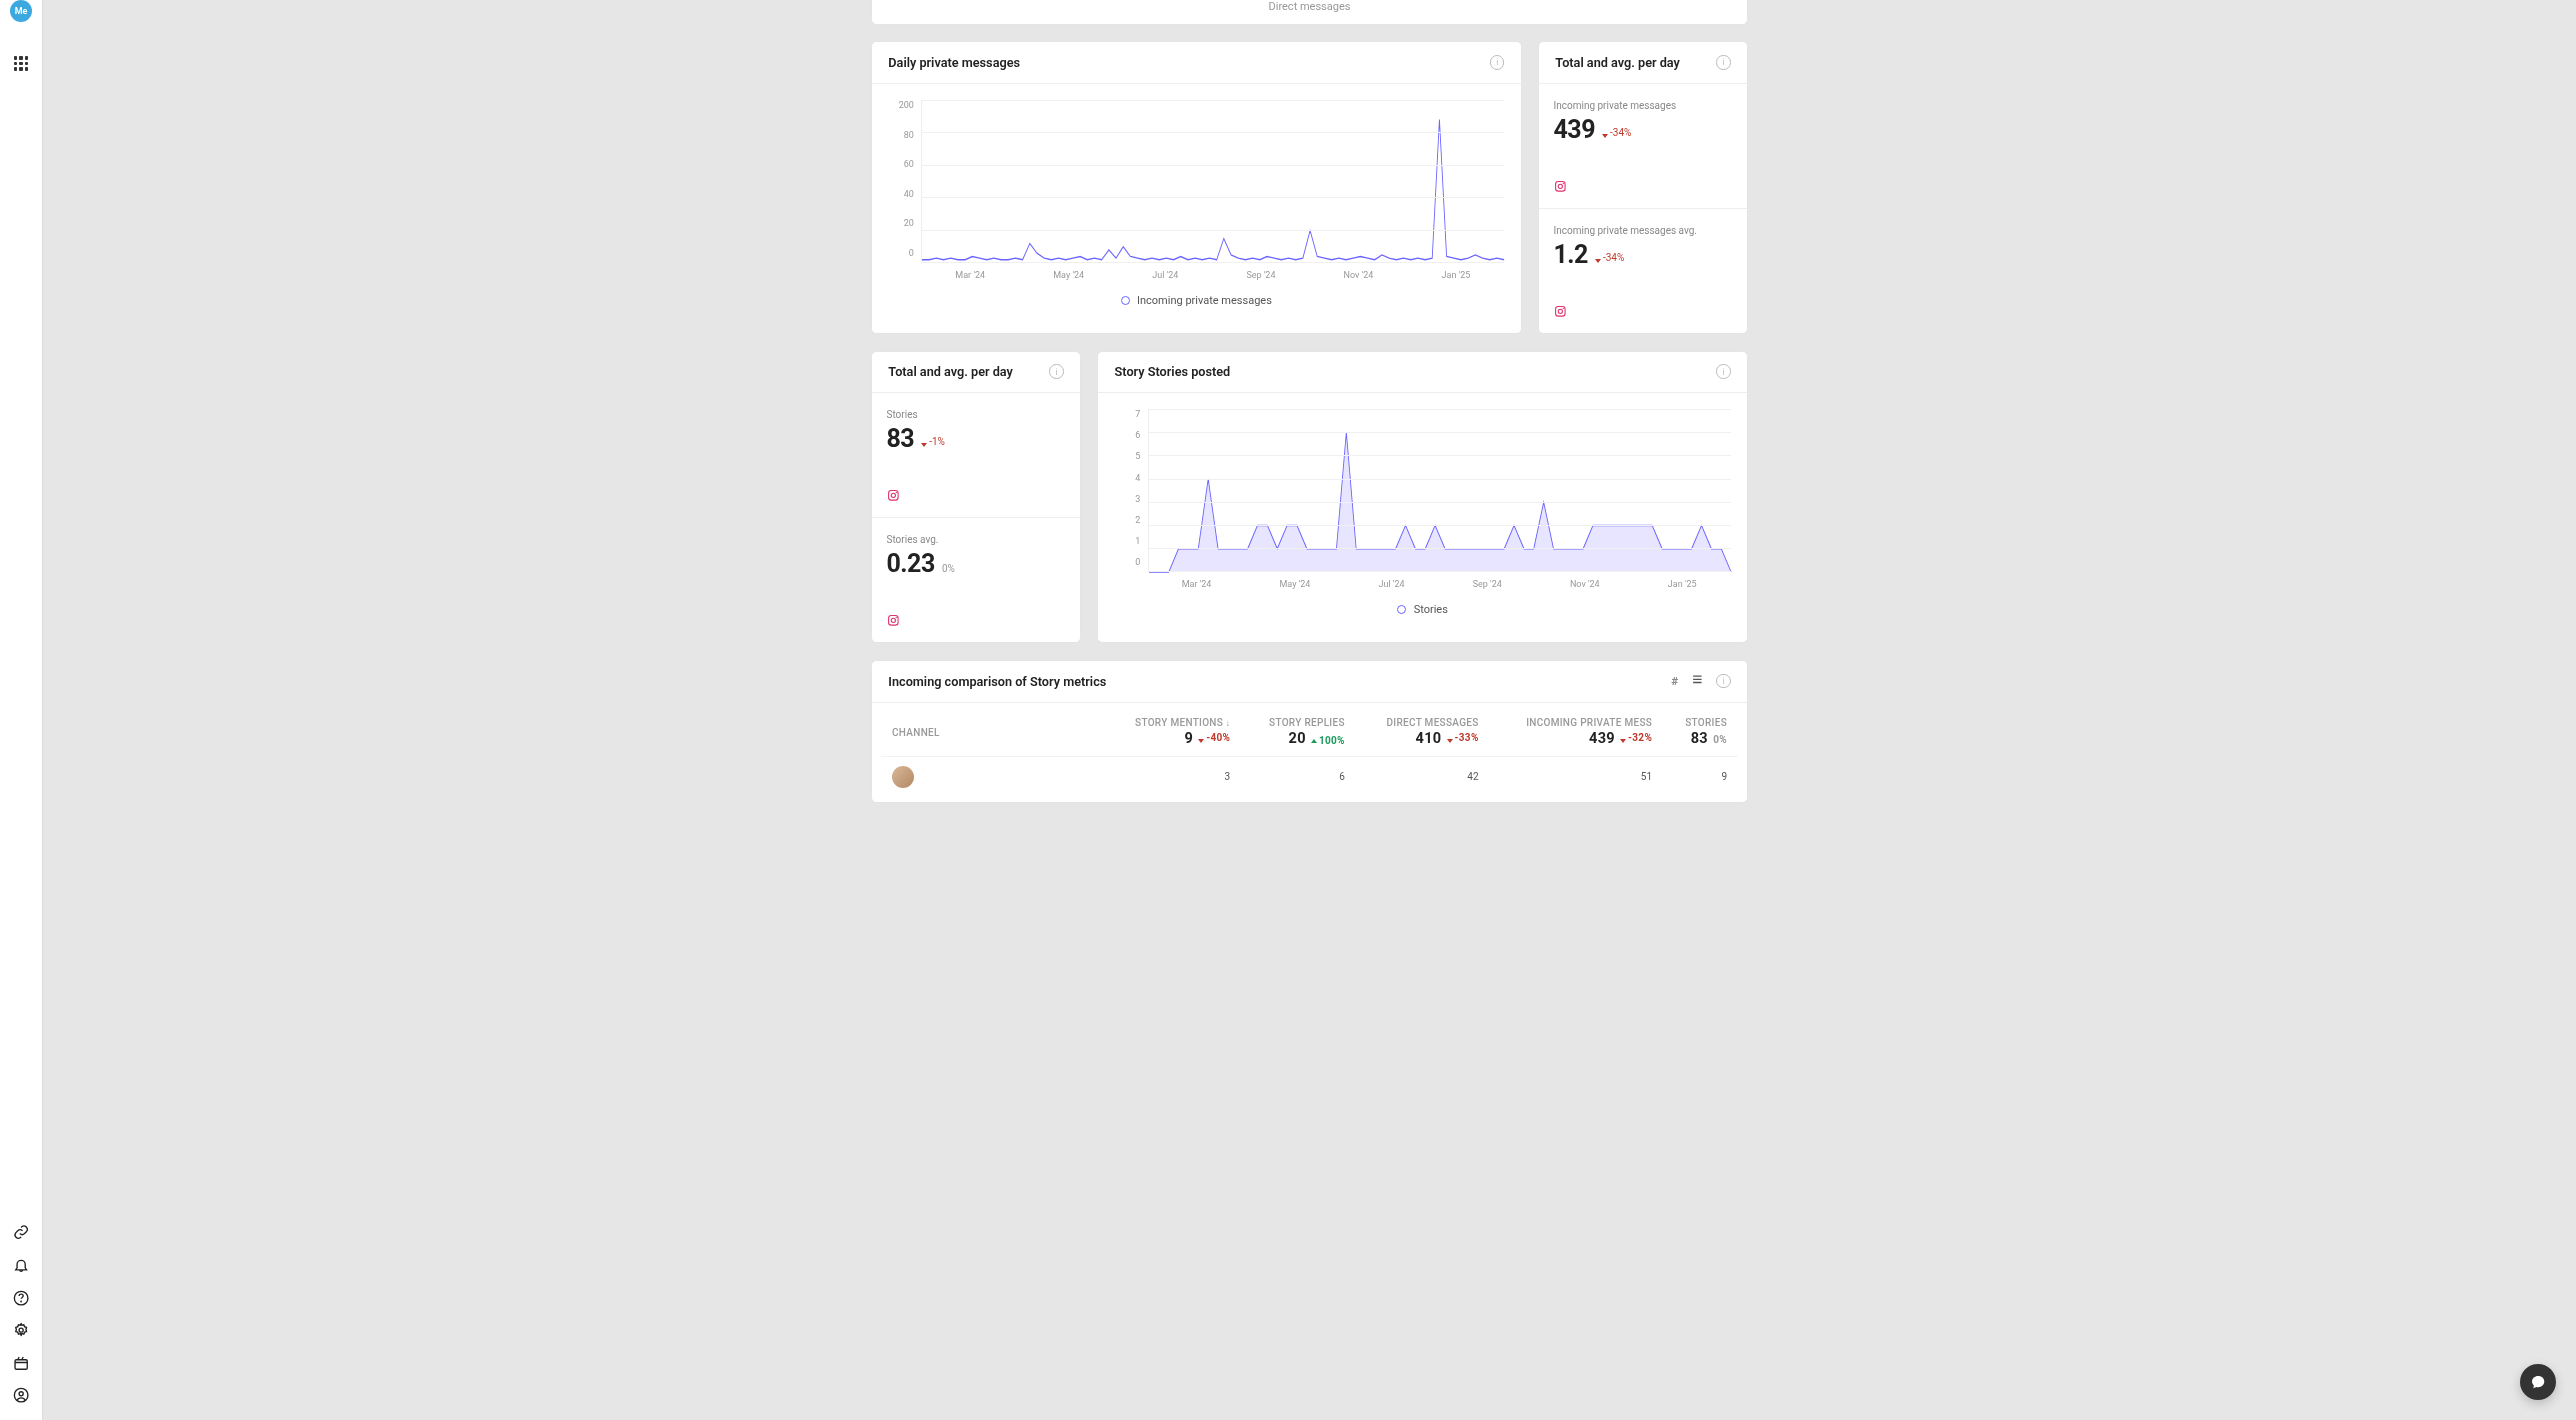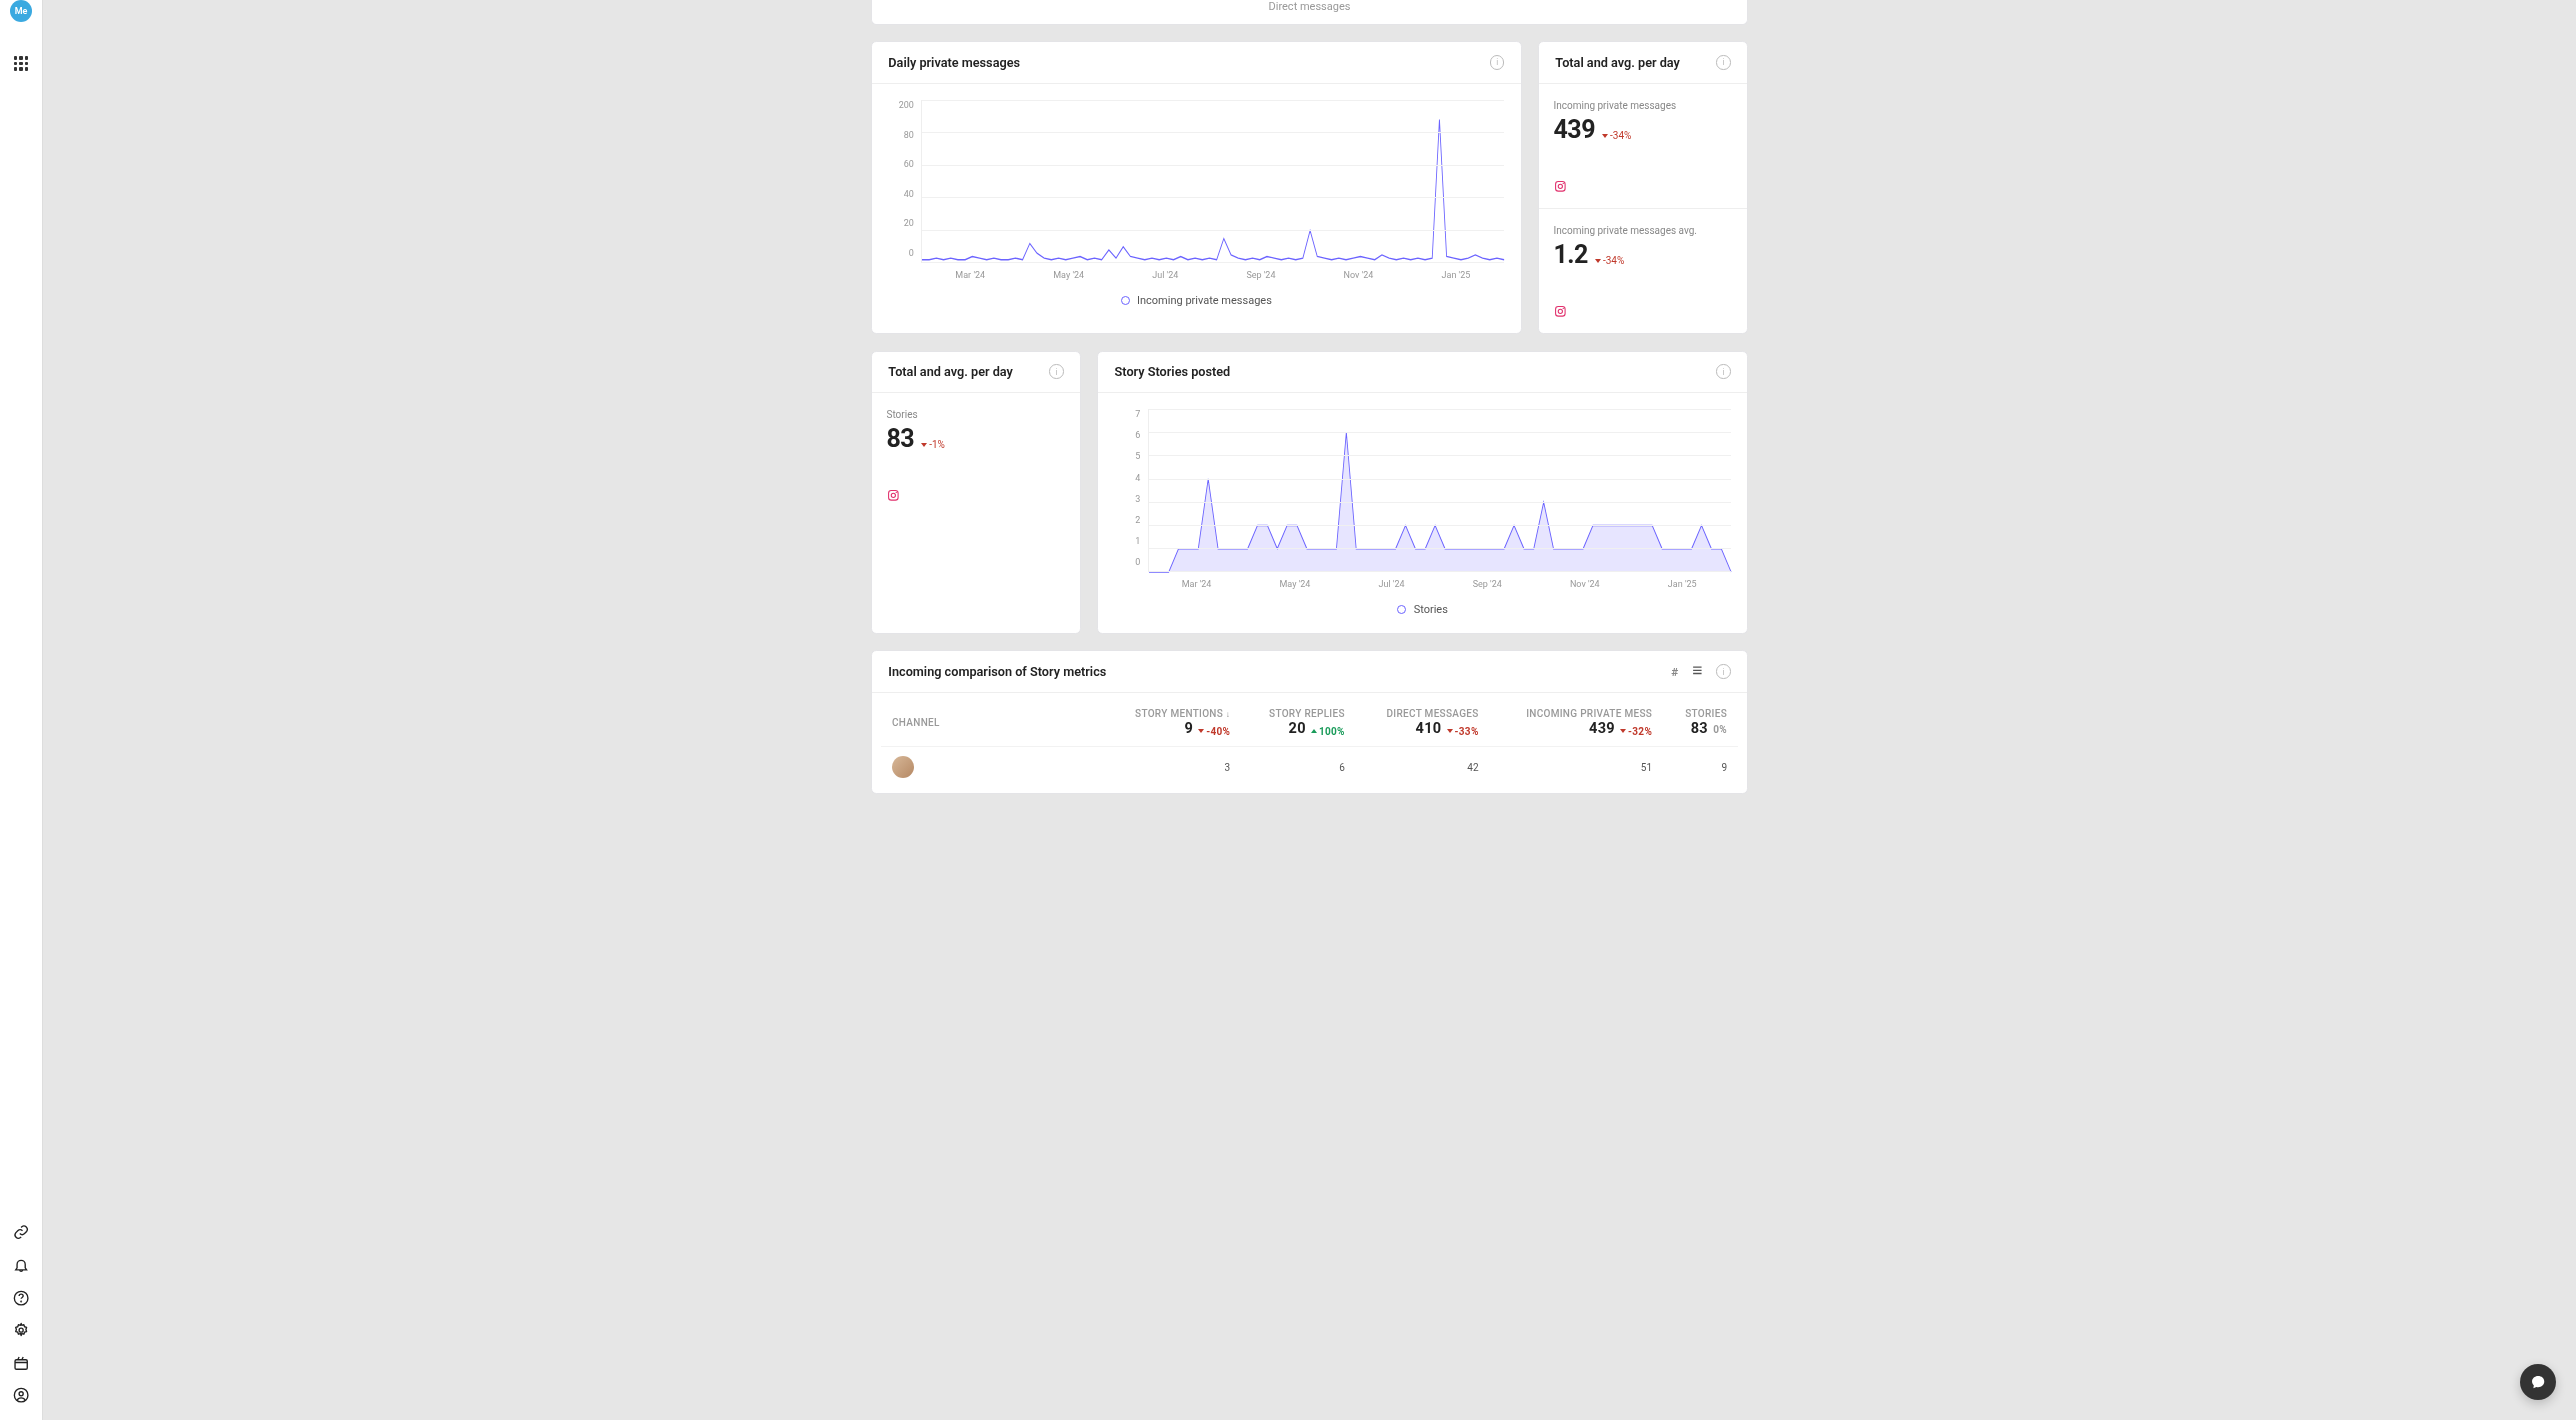--- a/index.html
+++ b/index.html
@@ -59,21 +59,21 @@
   .row { display: flex; gap: 16.3px; margin-bottom: 16.3px; }
   .grow { flex: 1; }
   .w-side { width: 210px; }
 
   .metric-block { padding: 16.3px 14.5px 12.7px; border-bottom: 0.9px solid #eee; }
   .metric-block:last-child { border-bottom: none; }
   .metric-label { font-size: 10px; color: #888; margin-bottom: 3.6px; }
   .metric-row { display: flex; align-items: baseline; gap: 7.2px; }
   .metric-value { font-size: 25px; font-weight: 700; color: #222; letter-spacing: -0.5px; }
   .delta { font-size: 10px; display: inline-flex; align-items: center; gap: 1.8px; }
-  .delta.down { color: #c0392b; }
+  .delta.down { color: #c0392b; align-items: flex-end; }
   .delta.up { color: #1a9b5a; }
   .delta.neutral { color: #999; }
   .tri-down { width: 0; height: 0; border-left: 3.6px solid transparent; border-right: 3.6px solid transparent; border-top: 4.5px solid currentColor; }
   .tri-up { width: 0; height: 0; border-left: 3.6px solid transparent; border-right: 3.6px solid transparent; border-bottom: 4.5px solid currentColor; }
   .ig-badge { margin-top: 36px; }
   .ig-badge svg { width: 12.7px; height: 12.7px; }
 
   
   .chart-wrap { position: relative; }
   .chart-yaxis { position: absolute; left: 0; top: 0; bottom: 20px; width: 31px; display: flex; flex-direction: column; justify-content: space-between; text-align: right; font-size: 9px; color: #999; padding-right: 5.4px; }
@@ -275,20 +275,36 @@
                 <span class="info-icon">i</span>
               </div>
           </div>
           <div class="metric-block">
             <div class="metric-label">Stories</div>
             <div class="metric-row">
               <span class="metric-value">83</span>
               <span class="delta down">
                   <span class="tri-down"></span>
                   <span>-1%</span>
+                </span>
+            </div>
+            <div class="ig-badge">
+              <svg viewBox="0 0 24 24">
+                  <rect x="3" y="3" width="18" height="18" rx="5" fill="none" stroke="#E1306C" stroke-width="2"></rect>
+                  <circle cx="12" cy="12" r="4" fill="none" stroke="#E1306C" stroke-width="2"></circle>
+                  <circle cx="17.5" cy="6.5" r="1.2" fill="#E1306C"></circle>
+                </svg>
+            </div>
+          </div>
+          <div class="metric-block">
+            <div class="metric-label">Stories avg.</div>
+            <div class="metric-row">
+              <span class="metric-value">0.23</span>
+              <span class="delta neutral">
+                  <span>0%</span>
                 </span>
             </div>
             <div class="ig-badge">
               <svg viewBox="0 0 24 24">
                   <rect x="3" y="3" width="18" height="18" rx="5" fill="none" stroke="#E1306C" stroke-width="2"></rect>
                   <circle cx="12" cy="12" r="4" fill="none" stroke="#E1306C" stroke-width="2"></circle>
                   <circle cx="17.5" cy="6.5" r="1.2" fill="#E1306C"></circle>
                 </svg>
             </div>
           </div>

